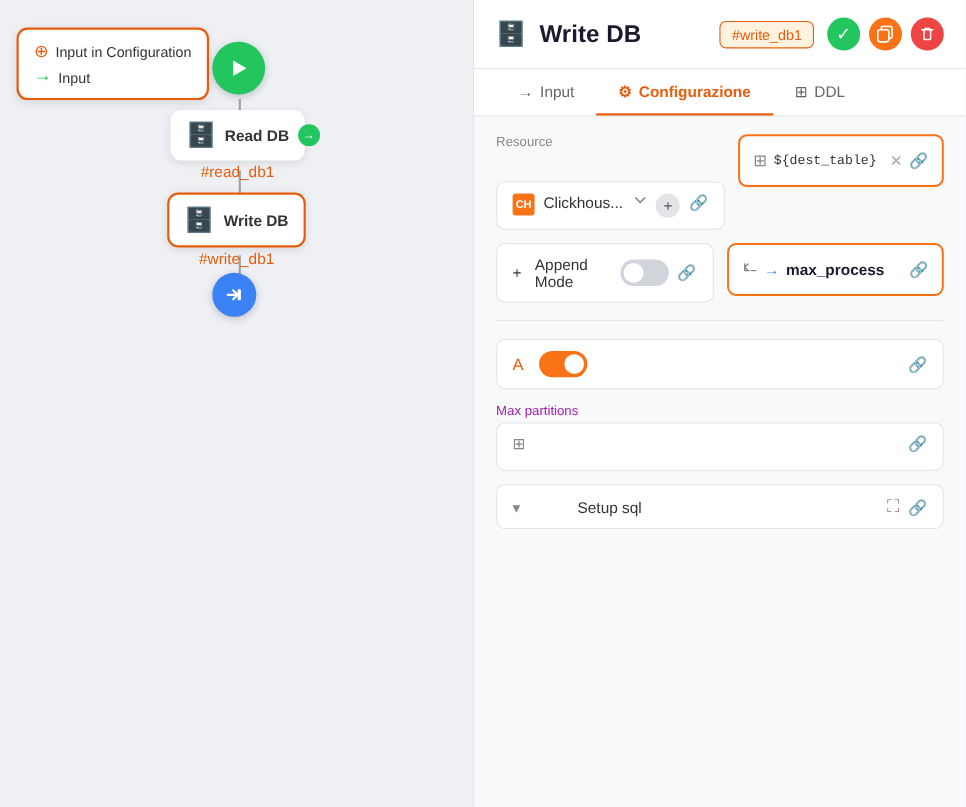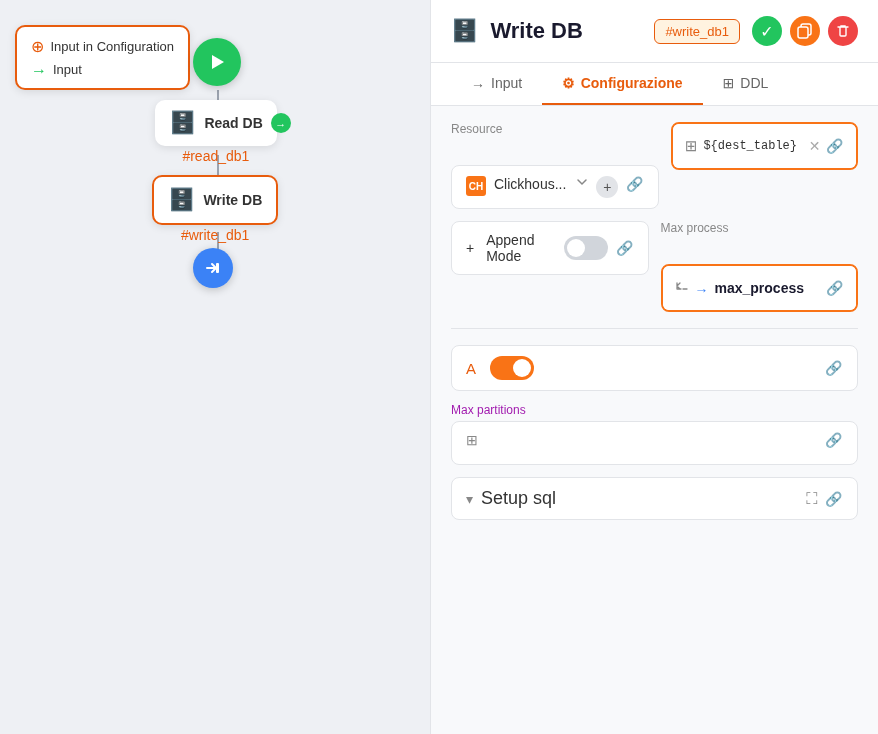--- a/index.html
+++ b/index.html
@@ -571,21 +571,20 @@
           <span style="font-size:14px; margin-right:4px;">+</span>
           <span style="flex:1;">Append Mode</span>
           <div class="toggle" style="background:#d1d5db;">
             <div class="toggle-thumb" style="right:auto; left:3px;"></div>
           </div>
           <span class="link-icon">🔗</span>
         </div>
       </div>
 
       <div class="field-group">
-        <div class="section-label">Max process</div>
         <div class="field-box-highlighted">
           <div class="field-box max-process-field" style="border:none; border-radius:6px; padding:8px 12px;">
             <div class="max-process-icons">
               <svg width="14" height="14" viewBox="0 0 14 14">
                 <path d="M2 2 L2 8 M2 8 L6 8 M8 8 L12 8 M2 5 L5 2 M2 5 L5 8" stroke="#888" stroke-width="1.3" fill="none" stroke-linecap="round"></path>
               </svg>
               <span style="margin-left:4px; color:#3b82f6;">→</span>
             </div>
             <span class="max-process-value">max_process</span>
             <span class="link-icon" style="color:#f97316;">🔗</span>
@@ -607,19 +606,19 @@
     <div>
       <div class="max-partitions-label">Max partitions</div>
       <div class="field-box">
         <span style="color:#888; font-size:14px;">⊞</span>
         <span class="link-icon">🔗</span>
       </div>
     </div>
 
     <div class="setup-sql-row">
       <span class="chevron-icon">▾</span>
-      <span style="flex:1; font-size:18px; color:#333;">Setup sql</span>
+      <span style="flex:1; font-size:14px; color:#333;margin-left:44px;">Setup sql</span>
       <span class="expand-icon">⛶</span>
       <span class="link-icon">🔗</span>
     </div>
 
   </div>
 </div>
 
 </body></html>

